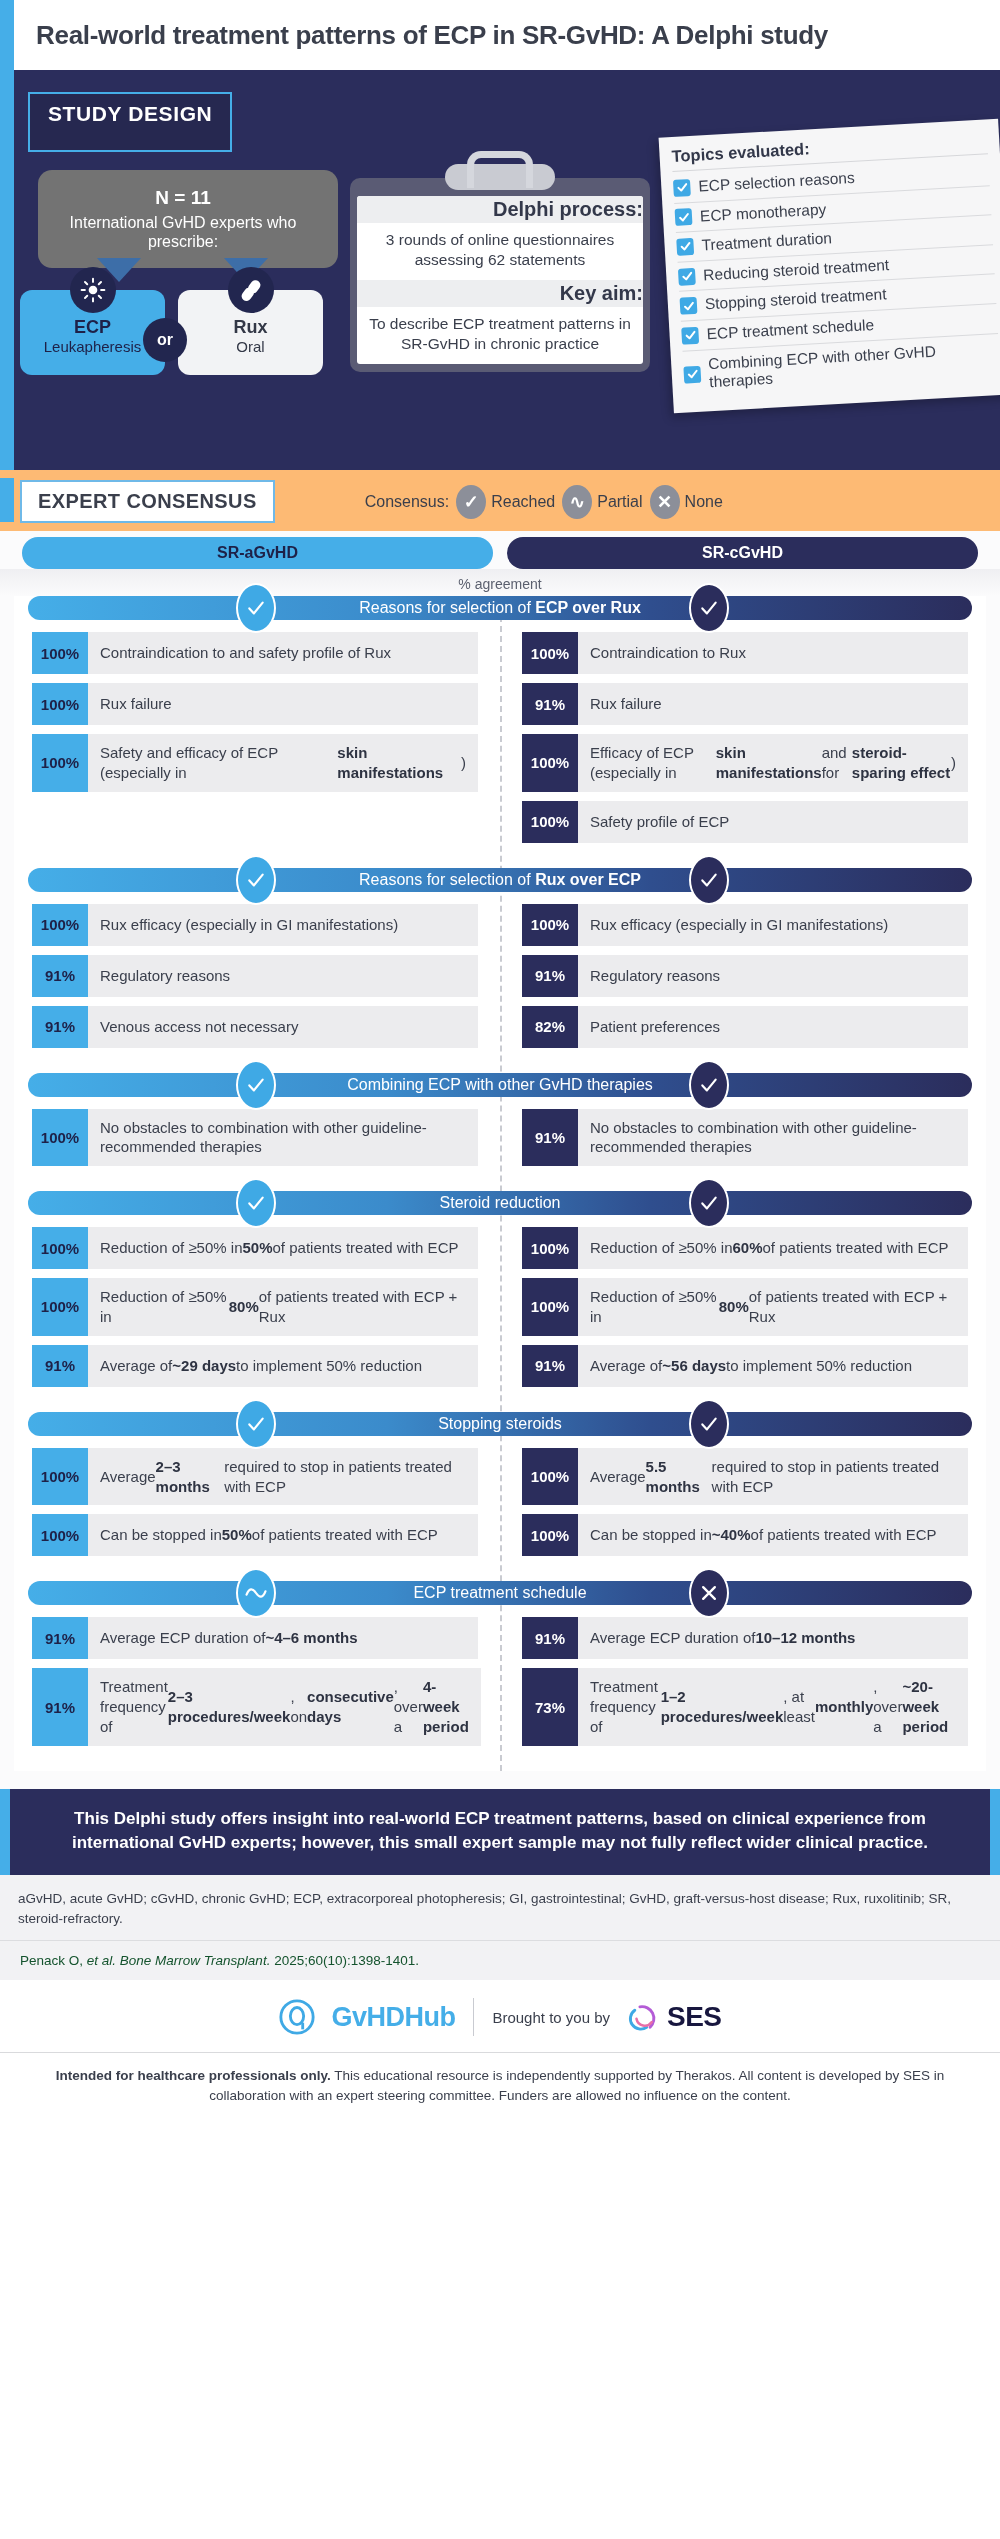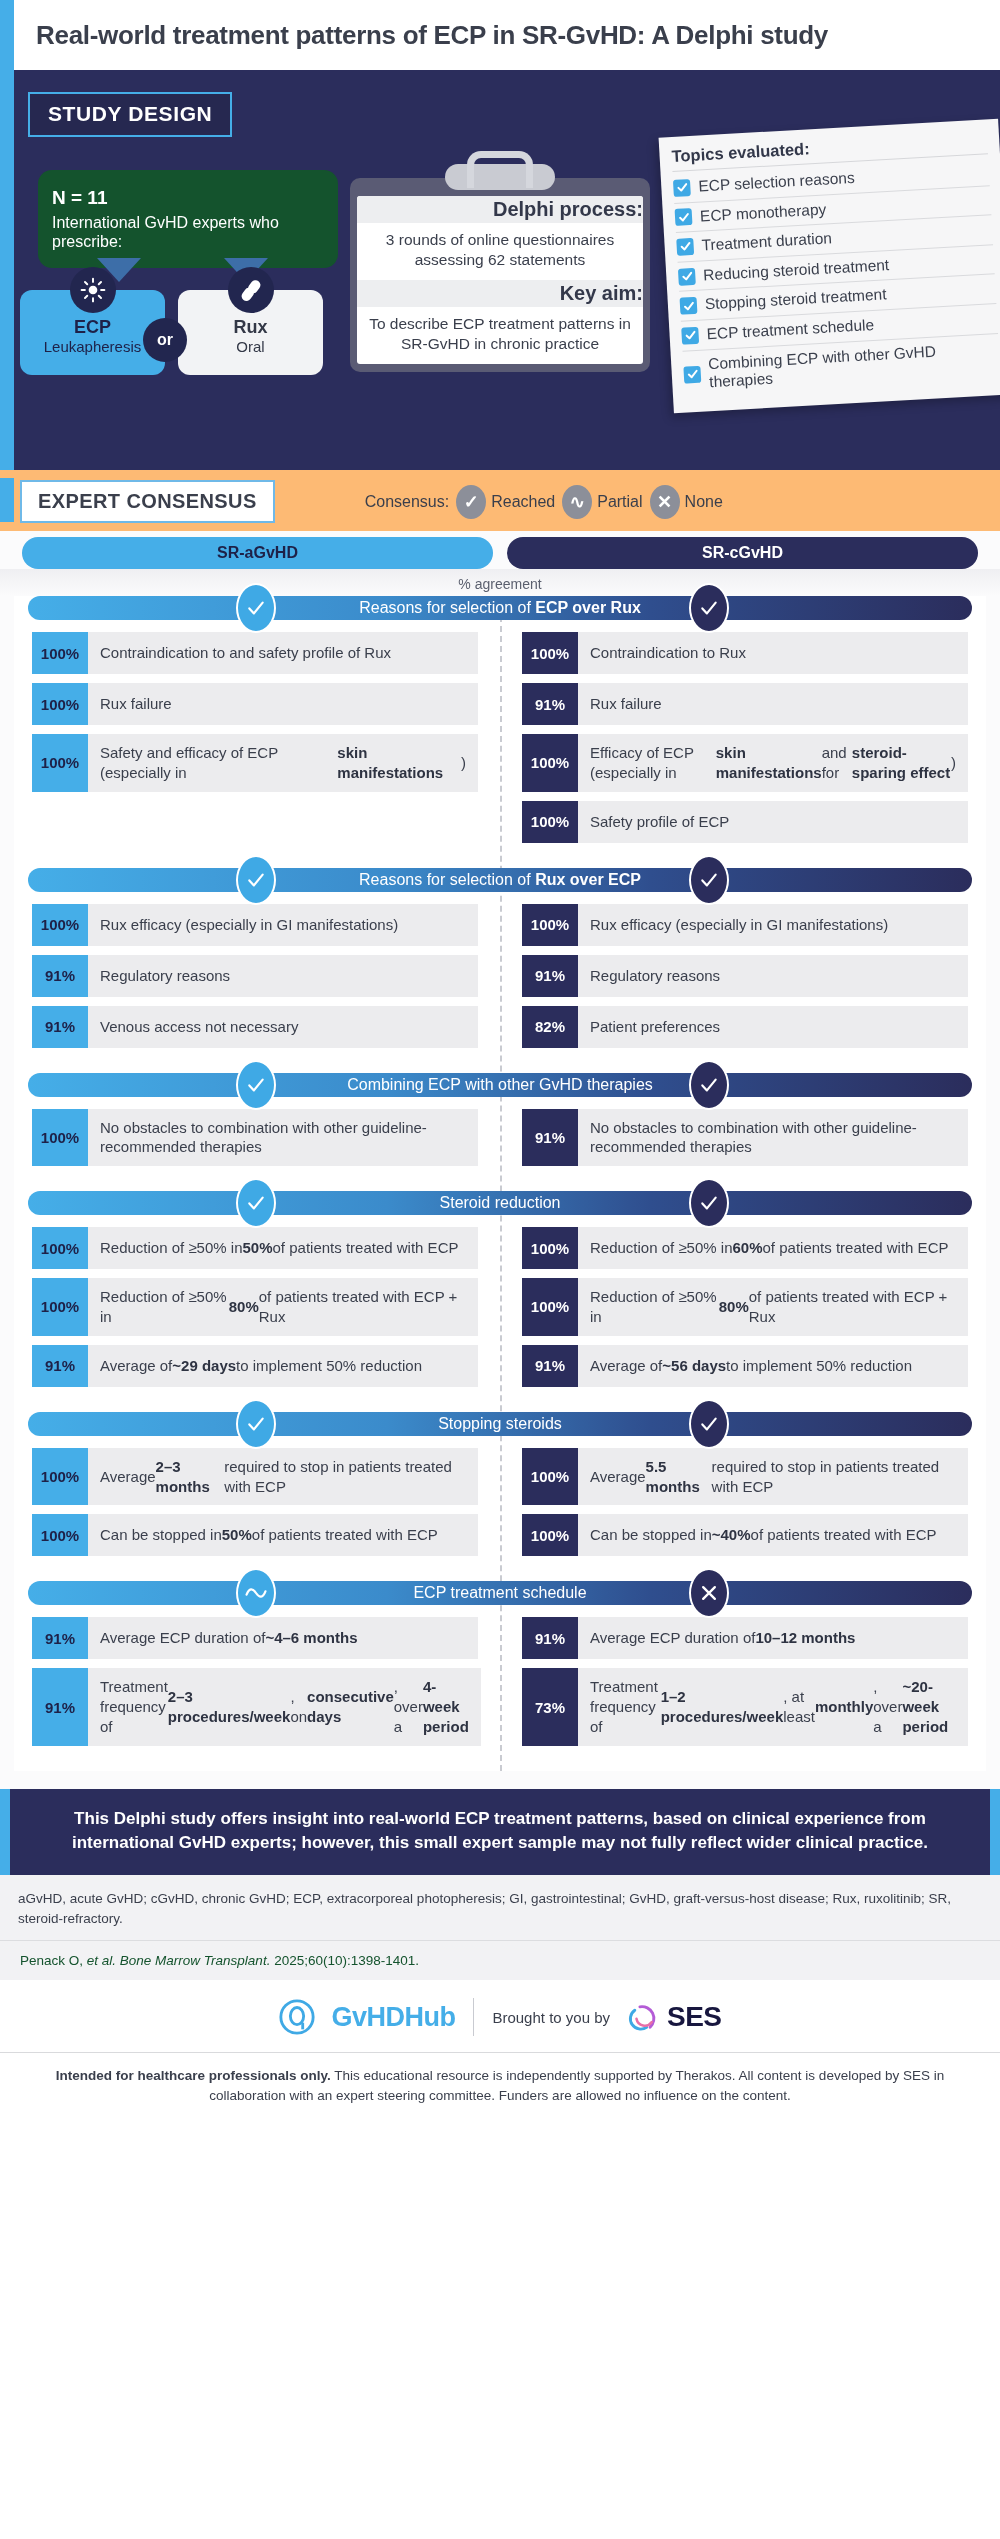--- a/index.html
+++ b/index.html
@@ -49,39 +49,39 @@
     position: absolute;
     left: 0; top: 0; bottom: 0;
     width: 14px;
     background: #45AEE8;
     z-index: 3;
   }
   .sd-badge {
     position: absolute;
     left: 28px; top: 22px;
     border: 2px solid #45AEE8;
-    padding: 8px 18px 9px 18px;
+    padding: 8px 18px 24px 18px;
     color: #ffffff;
     font-size: 21px;
     font-weight: bold;
     letter-spacing: 0.6px;
     z-index: 4;
     background: #262850;
   }
 
   
   .n-box {
     position: absolute;
     left: 38px; top: 100px;
     width: 300px;
-    background: #14532d;
+    background: #737373;
     border-radius: 14px;
     padding: 16px 24px 16px 14px;
     color: #ffffff;
-    text-align: left;
+    text-align: center;
     line-height: 1.24;
     font-size: 16px;
   }
   .n-box .n-big { font-size: 19px; font-weight: bold; display:block; margin-bottom: 3px;}
   .arrow-l, .arrow-r {
     position: absolute;
     width: 0; height: 0;
     border-left: 22px solid transparent;
     border-right: 22px solid transparent;
     border-top: 24px solid #3D6EA8;

